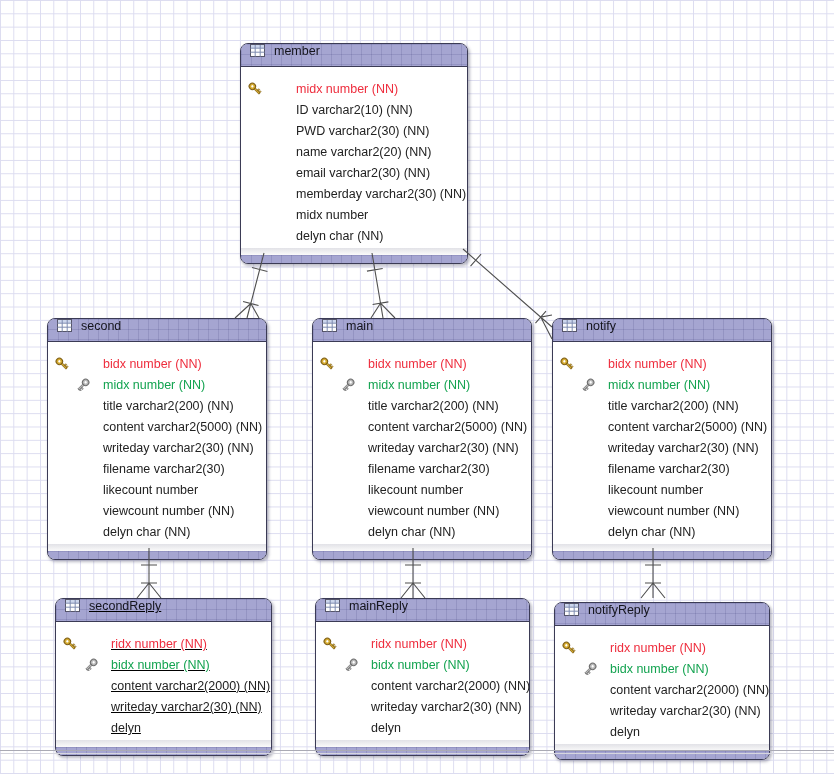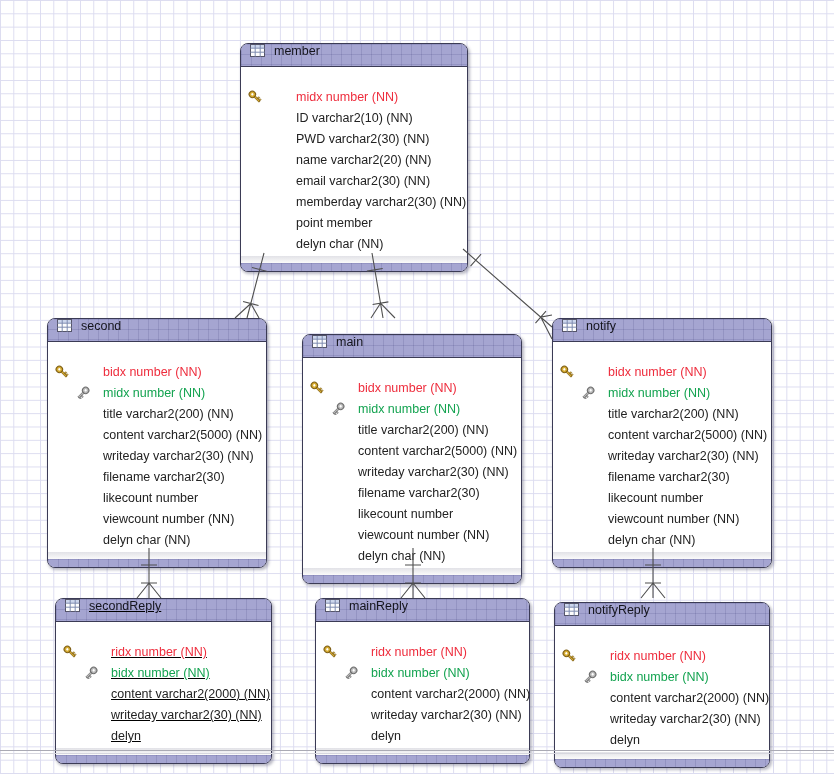--- a/index.html
+++ b/index.html
@@ -13,21 +13,21 @@
     background:#ffffff;box-shadow:1.5px 2px 3px rgba(70,70,100,.38);}
   .ent-header{display:flex;align-items:flex-start;gap:9px;height:22px;padding-left:9px;
     background-color:#a5a5d1;
     background-image:
       linear-gradient(to right,rgba(60,60,120,.16) 1px,transparent 1px),
       linear-gradient(to bottom,rgba(60,60,120,.16) 1px,transparent 1px);
     background-size:10px 10px;
     border-bottom:1.5px solid #3b3b55;border-radius:6.5px 6.5px 0 0;}
   .ent-title{font-size:12.5px;color:#14141c;}
   .tbl-icon{display:inline-flex;line-height:0;}
-  .ent-body{padding:20px 0 1px 0;background:#fff;}
+  .ent-body{padding:12px 0 1px 0;background:#fff;}
   .row{position:relative;height:21px;line-height:21px;padding-left:55px;
     font-size:12.5px;color:#222222;white-space:nowrap;}
   .row svg{position:absolute;top:2px;}
   .row.pk svg{left:6px;}
   .row.fk svg{left:26px;}
   .row.pk .coltext{color:#ee2d3d;}
   .row.fk .coltext{color:#13a350;}
   .ent-strip{height:7px;background:linear-gradient(#e2e2e7,#fafafa);}
   .ent-footer{height:8px;background-color:#a5a5d1;
     background-image:
@@ -68,21 +68,21 @@
                 <rect x="8.7" y="11.8" width="1.5" height="1.2" fill="#d6ab2e" stroke="#7c5c13" stroke-width="0.7"></rect>
                 <circle cx="8" cy="3.8" r="3" fill="#d6ab2e" stroke="#7c5c13" stroke-width="1"></circle>
                 <circle cx="8" cy="3.8" r="1.1" fill="#ffffff"></circle>
               </g>
             </svg><span class="coltext">midx number (NN)</span></div>
           <div class="row col"><span class="coltext">ID varchar2(10) (NN)</span></div>
           <div class="row col"><span class="coltext">PWD varchar2(30) (NN)</span></div>
           <div class="row col"><span class="coltext">name varchar2(20) (NN)</span></div>
           <div class="row col"><span class="coltext">email varchar2(30) (NN)</span></div>
           <div class="row col"><span class="coltext">memberday varchar2(30) (NN)</span></div>
-          <div class="row col"><span class="coltext">point member</span></div>
+          <div class="row col"><span class="coltext">midx number</span></div>
           <div class="row col"><span class="coltext">delyn char (NN)</span></div>
         </div>
         <div class="ent-strip"></div>
         <div class="ent-footer"></div>
       </div>
       <div class="entity" style="left: 47px; top: 318px; width: 218px;">
         <div class="ent-header">
           <span class="tbl-icon">
             <svg width="15" height="13" viewBox="0 0 15 13">
               <rect x="0.5" y="0.5" width="14" height="12" fill="#fdfdfd" stroke="#55556a" stroke-width="1"></rect>
@@ -118,21 +118,21 @@
           <div class="row col"><span class="coltext">content varchar2(5000) (NN)</span></div>
           <div class="row col"><span class="coltext">writeday varchar2(30) (NN)</span></div>
           <div class="row col"><span class="coltext">filename varchar2(30)</span></div>
           <div class="row col"><span class="coltext">likecount number</span></div>
           <div class="row col"><span class="coltext">viewcount number (NN)</span></div>
           <div class="row col"><span class="coltext">delyn char (NN)</span></div>
         </div>
         <div class="ent-strip"></div>
         <div class="ent-footer"></div>
       </div>
-      <div class="entity" style="left: 302px; top: 318px; width: 218px; margin-top: 16px;">
+      <div class="entity" style="left: 312px; top: 318px; width: 218px;">
         <div class="ent-header">
           <span class="tbl-icon">
             <svg width="15" height="13" viewBox="0 0 15 13">
               <rect x="0.5" y="0.5" width="14" height="12" fill="#fdfdfd" stroke="#55556a" stroke-width="1"></rect>
               <rect x="1" y="1" width="13" height="3" fill="#ccd6ec"></rect>
               <line x1="0.5" y1="4.2" x2="14.5" y2="4.2" stroke="#7d8bb0" stroke-width="1"></line>
               <line x1="0.5" y1="8.2" x2="14.5" y2="8.2" stroke="#7d8bb0" stroke-width="1"></line>
               <line x1="5.2" y1="1" x2="5.2" y2="12.5" stroke="#7d8bb0" stroke-width="1"></line>
               <line x1="10.2" y1="1" x2="10.2" y2="12.5" stroke="#7d8bb0" stroke-width="1"></line>
             </svg>

